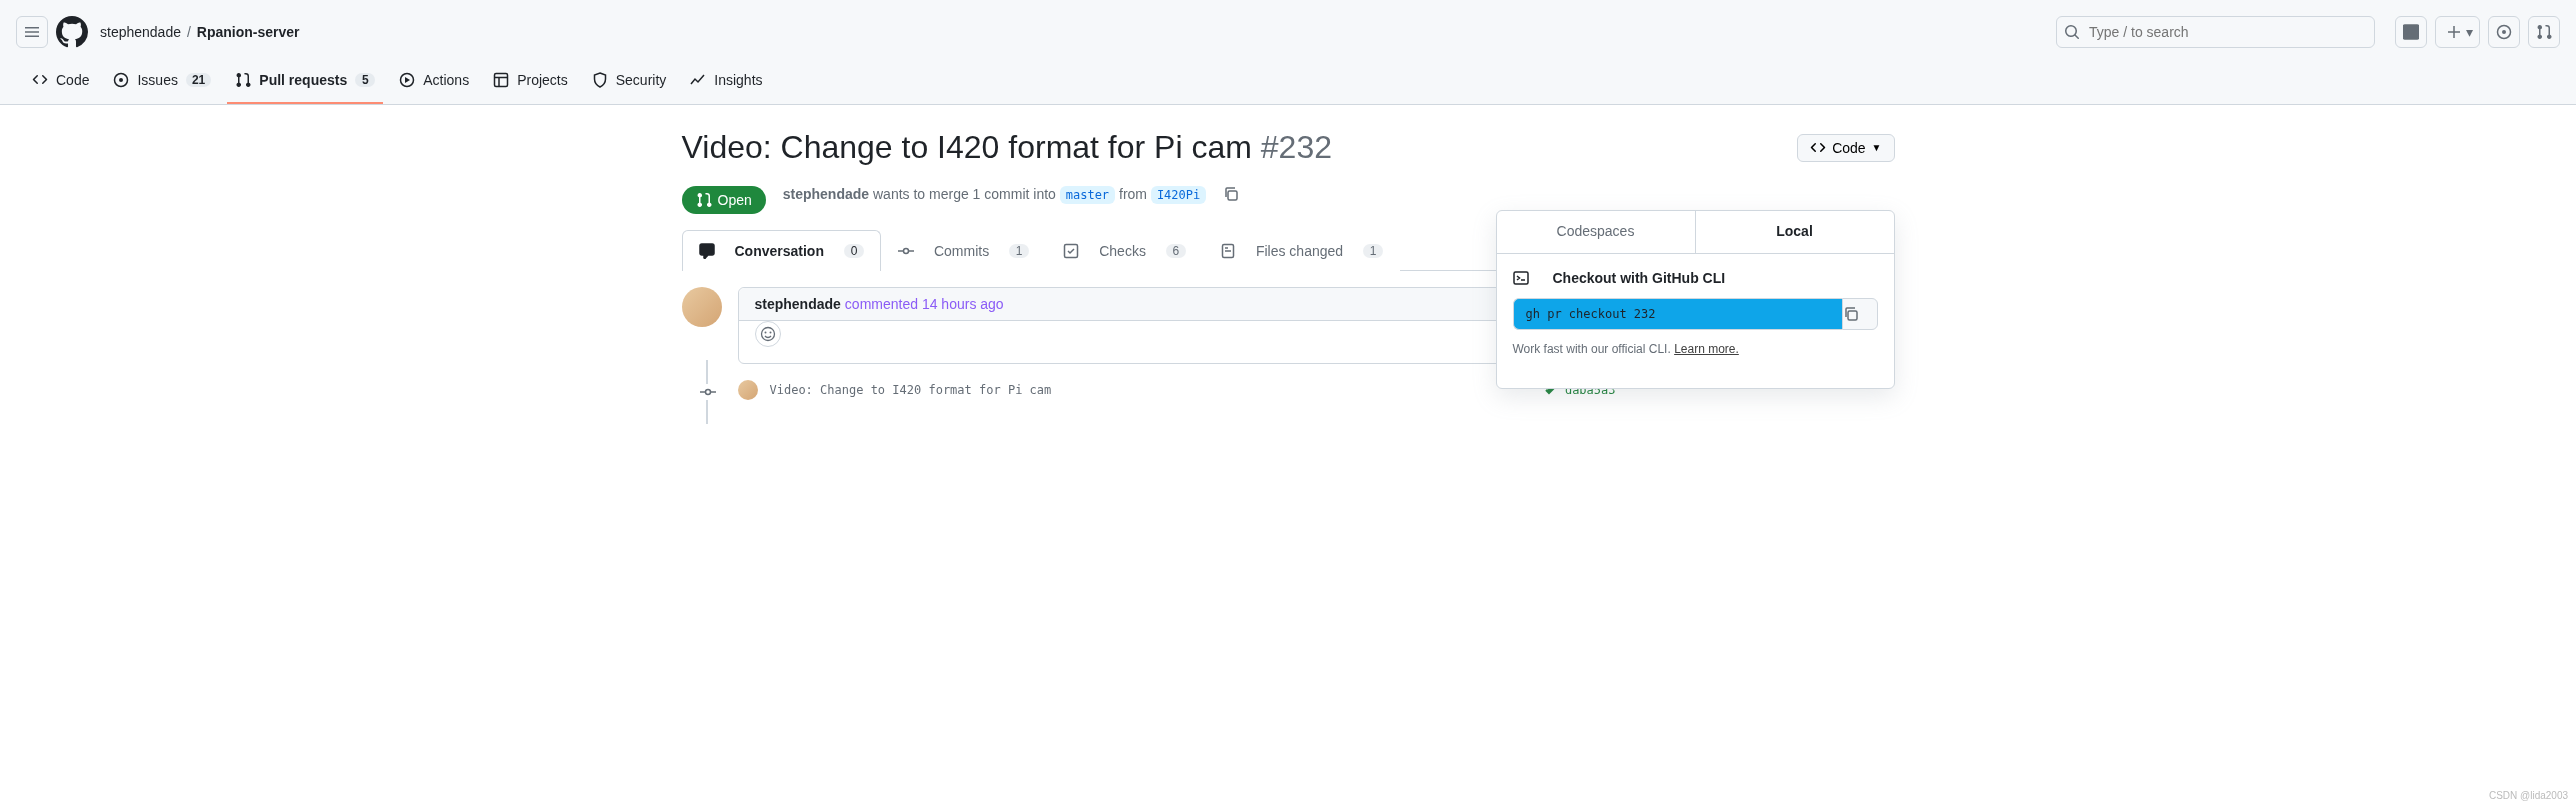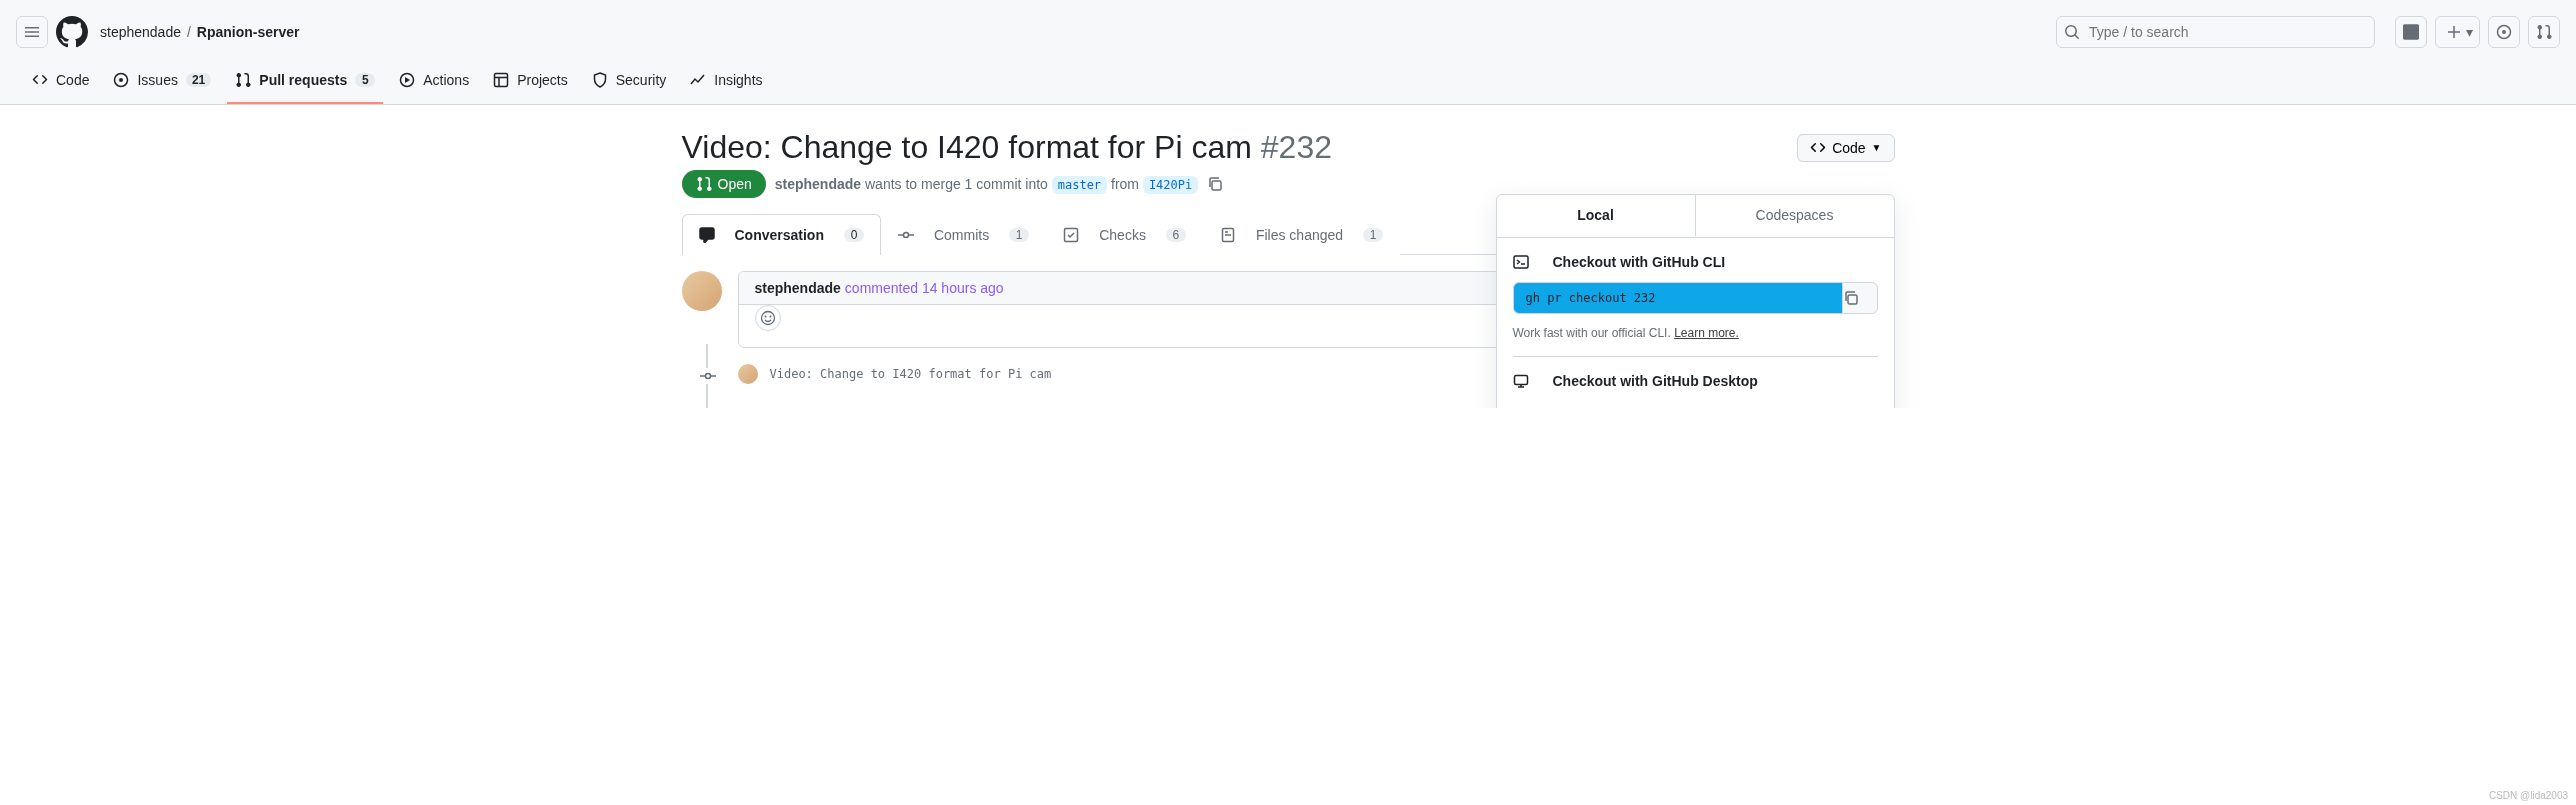--- a/index.html
+++ b/index.html
@@ -20,21 +20,21 @@
 .btn-drop{display:flex;align-items:center}
 .nav{display:flex;gap:8px;padding:0 8px}
 .nav-item{display:flex;align-items:center;gap:8px;padding:8px 8px 14px;color:#1f2328;text-decoration:none;border-bottom:2px solid transparent;cursor:pointer}
 .nav-item.active{border-bottom-color:#fd8c73;font-weight:600}
 .nav-item .cnt{background:#d0d7de66;border-radius:996px;padding:0 6px;font-size:12px;font-weight:700;min-width:20px;text-align:center}
 .main{max-width:1277px;margin:0 auto;padding:24px 32px}
 .title-row{display:flex;align-items:center;gap:12px}
 .title{font-size:32px;font-weight:400;flex:1}
 .title .num{color:#656d76;font-weight:300}
 .code-btn{border:1px solid #d0d7de;border-radius:6px;background:#f6f8fa;padding:5px 12px;display:flex;align-items:center;gap:6px;cursor:pointer;font-size:14px}
-.meta-row{display:flex;align-items:center;gap:9px;margin-top:4px;flex-wrap:wrap}
+.meta-row{display:flex;gap:17px;margin-top:20px;flex-wrap:wrap}
 .state{background:#1f883d;color:#fff;border-radius:996px;padding:6px 14px;display:flex;align-items:center;gap:6px;font-weight:500}
 .meta-text{color:#656d76}
 .meta-text .author{color:#656d76;font-weight:600}
 .branch{background:#ddf4ff;color:#0969da;font-family:ui-monospace,monospace;font-size:12px;padding:2px 6px;border-radius:6px}
 .copy-icon{color:#656d76;cursor:pointer}
 .content{display:flex;gap:24px;margin-top:16px;position:relative}
 .left{flex:1;min-width:0}
 .tabs{display:flex;border-bottom:1px solid #d0d7de}
 .tab{display:flex;align-items:center;gap:20px;padding:12px 16px;border:1px solid transparent;border-bottom:none;cursor:pointer;color:#656d76;border-radius:6px 6px 0 0;margin-bottom:-1px;background:#fff}
 .tab.active{border-color:#d0d7de;color:#1f2328;font-weight:600}
@@ -286,22 +286,22 @@
 
     <div class="sidebar">
       <div class="side-sec">
         <div class="side-hdr">Assignees</div>
         <div class="side-val">No one assigned</div>
       </div>
     </div>
 
     <div class="popover">
       <div class="pop-tabs">
+        <div class="pop-tab">Codespaces</div>
         <div class="pop-tab active">Local</div>
-        <div class="pop-tab">Codespaces</div>
       </div>
       <div class="pop-body">
         <div class="pop-sec">
           <div class="pop-title">
               <svg width="16" height="16" viewBox="0 0 16 16">
                 <rect x="1" y="2" width="14" height="12" rx="1.5" fill="none" stroke="currentColor" stroke-width="1.5"></rect>
                 <path d="M4 6l2.5 2L4 10M8 10h4" stroke="currentColor" stroke-width="1.5" fill="none"></path>
               </svg>
               <span>Checkout with GitHub CLI</span>
             </div>
@@ -309,28 +309,19 @@
             <code>gh pr checkout 232</code>
             <button>
                 <svg width="16" height="16" viewBox="0 0 16 16">
                   <rect x="5" y="5" width="9" height="9" rx="1.5" fill="none" stroke="currentColor" stroke-width="1.5"></rect>
                   <path d="M3 11V3a1 1 0 011-1h8" fill="none" stroke="currentColor" stroke-width="1.5"></path>
                 </svg>
               </button>
           </div>
           <div class="pop-note"><span>Work fast with our official CLI.</span> <a href="#">Learn more.</a></div>
         </div>
-        <div class="pop-sec">
-          <div class="pop-title">
-              <svg width="16" height="16" viewBox="0 0 16 16">
-                <rect x="1.5" y="2.5" width="13" height="9" rx="1.5" fill="none" stroke="currentColor" stroke-width="1.5"></rect>
-                <path stroke="currentColor" stroke-width="1.5" d="M5 14h6M8 11.5V14"></path>
-              </svg>
-              <span>Checkout with GitHub Desktop</span>
-            </div>
-        </div>
       </div>
     </div>
   </div>
 </div>
 
 <div class="watermark">CSDN @lida2003</div>
 
 
 </body></html>

